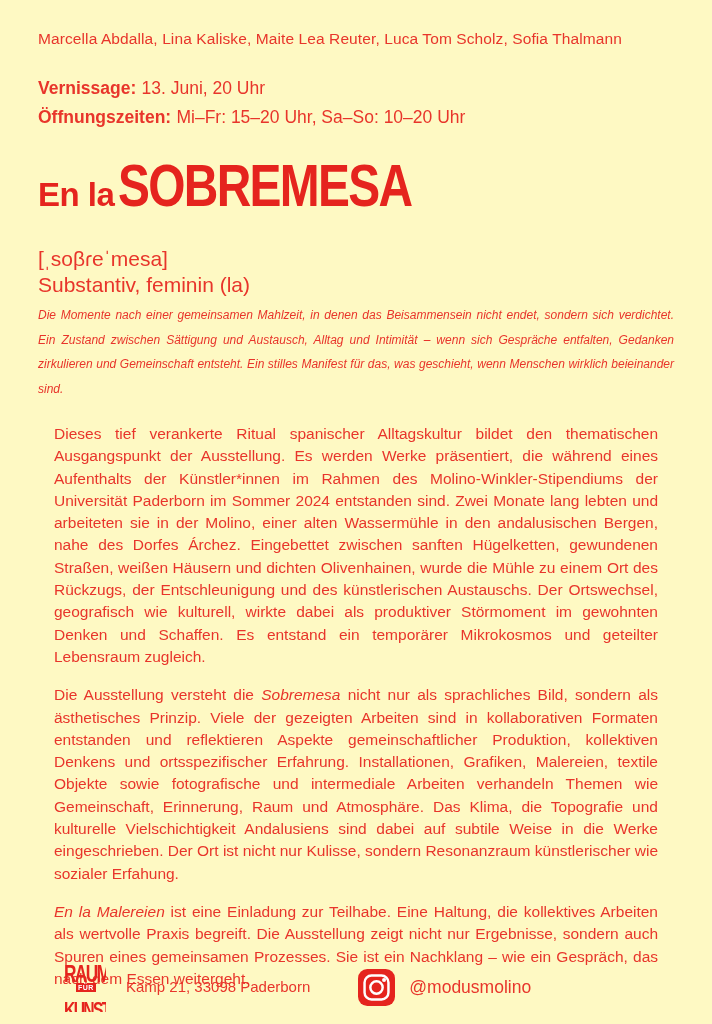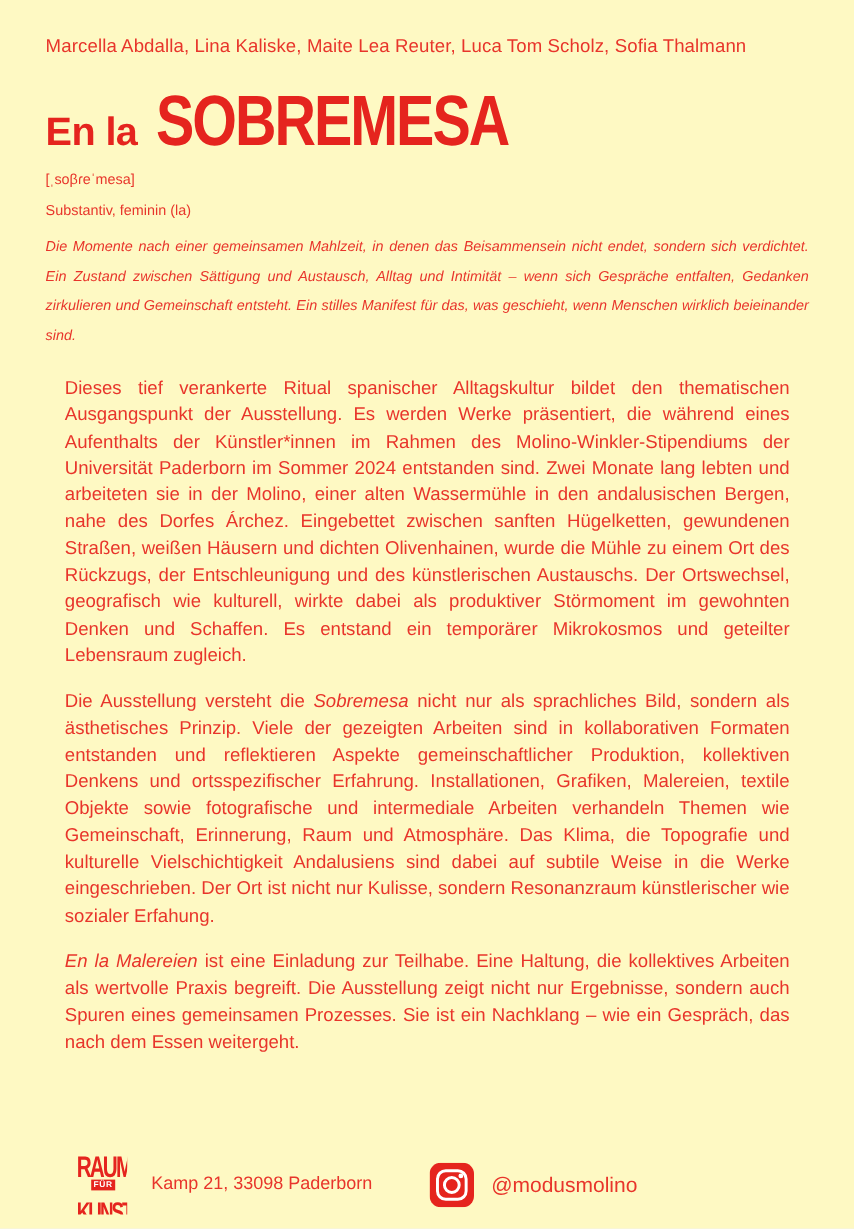--- a/index.html
+++ b/index.html
@@ -26,42 +26,42 @@
     white-space: nowrap;
   }
 
   .event-info { margin-top: 26px; font-size: 17.5px; line-height: 29px; }
   .event-label { font-weight: 700; margin-right: 0.3em; }
 
   .title {
     margin-top: 26px;
     display: flex;
     align-items: baseline;
-    gap: 16px;
+    gap: 4px;
     height: 62px;
     color: var(--title-red);
   }
   .title-prefix {
     font-size: 33px;
     font-weight: 700;
     letter-spacing: -0.5px;
     line-height: 1;
   }
   .title-main {
     display: inline-block;
     font-size: 57px;
     font-weight: 800;
     letter-spacing: -2px;
     line-height: 1;
     transform: scaleX(0.84) scaleY(1.04);
     transform-origin: left bottom;
     white-space: nowrap;
   }
 
-  .definition { font-size: 12px; line-height: 26px; }
+  .definition { margin-top: 26px; font-size: 21px; line-height: 26px; }
 
   .intro {
     margin-top: 5px;
     font-style: italic;
     font-size: 12px;
     line-height: 24.5px;
     text-align: justify;
   }
 
   .body-text {
@@ -125,20 +125,24 @@
   .icon svg { display: block; }
 </style>
 </head>
 <body>
 
 <div class="page">
   <div class="content">
 
     <div class="artists">Marcella Abdalla, Lina Kaliske, Maite Lea Reuter, Luca Tom Scholz, Sofia Thalmann</div>
 
+    <div class="event-info">
+      <div><span class="event-label">Vernissage:</span><span>13. Juni, 20 Uhr</span></div>
+      <div><span class="event-label">Öffnungszeiten:</span><span>Mi–Fr: 15–20 Uhr, Sa–So: 10–20 Uhr</span></div>
+    </div>
 
     <h1 class="title">
       <span class="title-prefix">En la</span>
       <span class="title-main">SOBREMESA</span>
     </h1>
 
     <div class="definition">
       <div>[ˌsoβɾeˈmesa]</div>
       <div>Substantiv, feminin (la)</div>
     </div>

